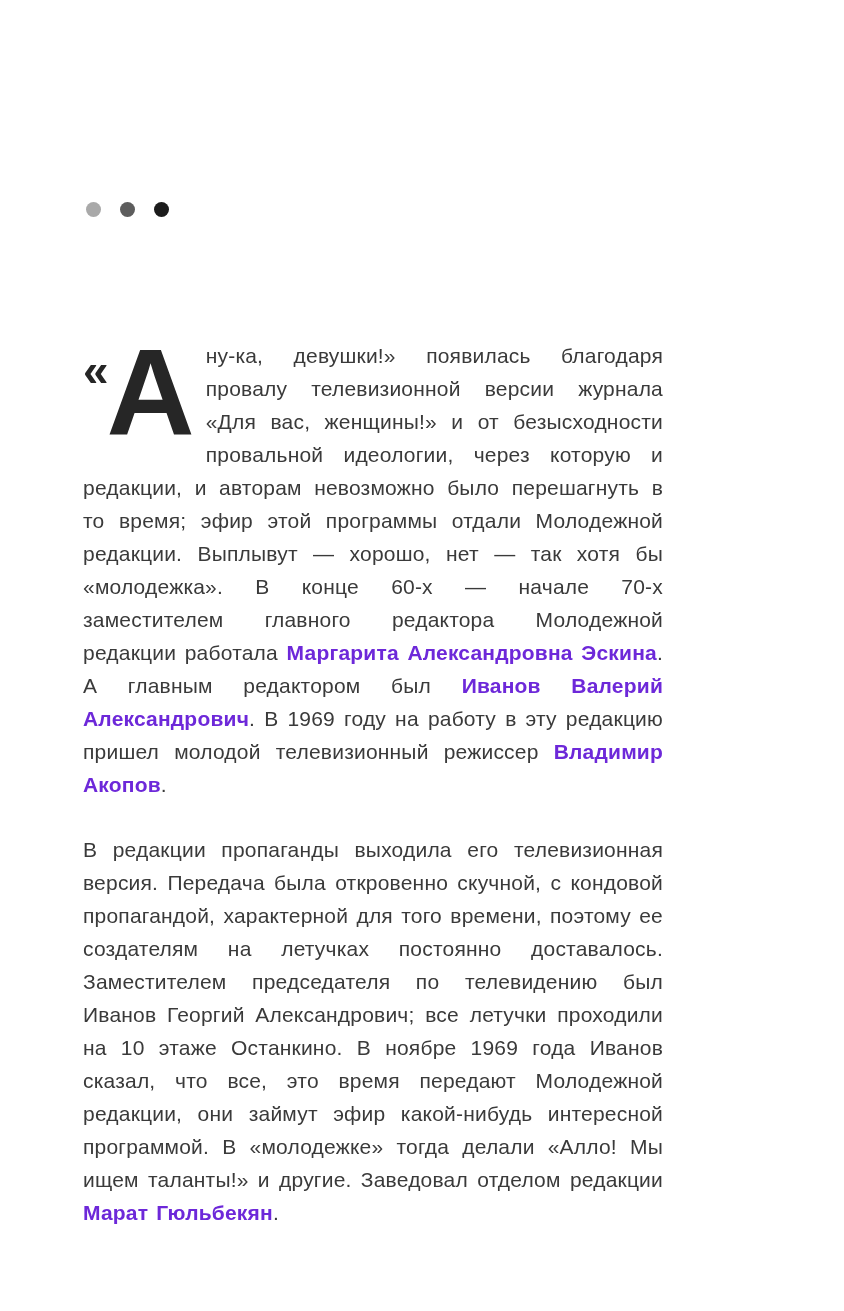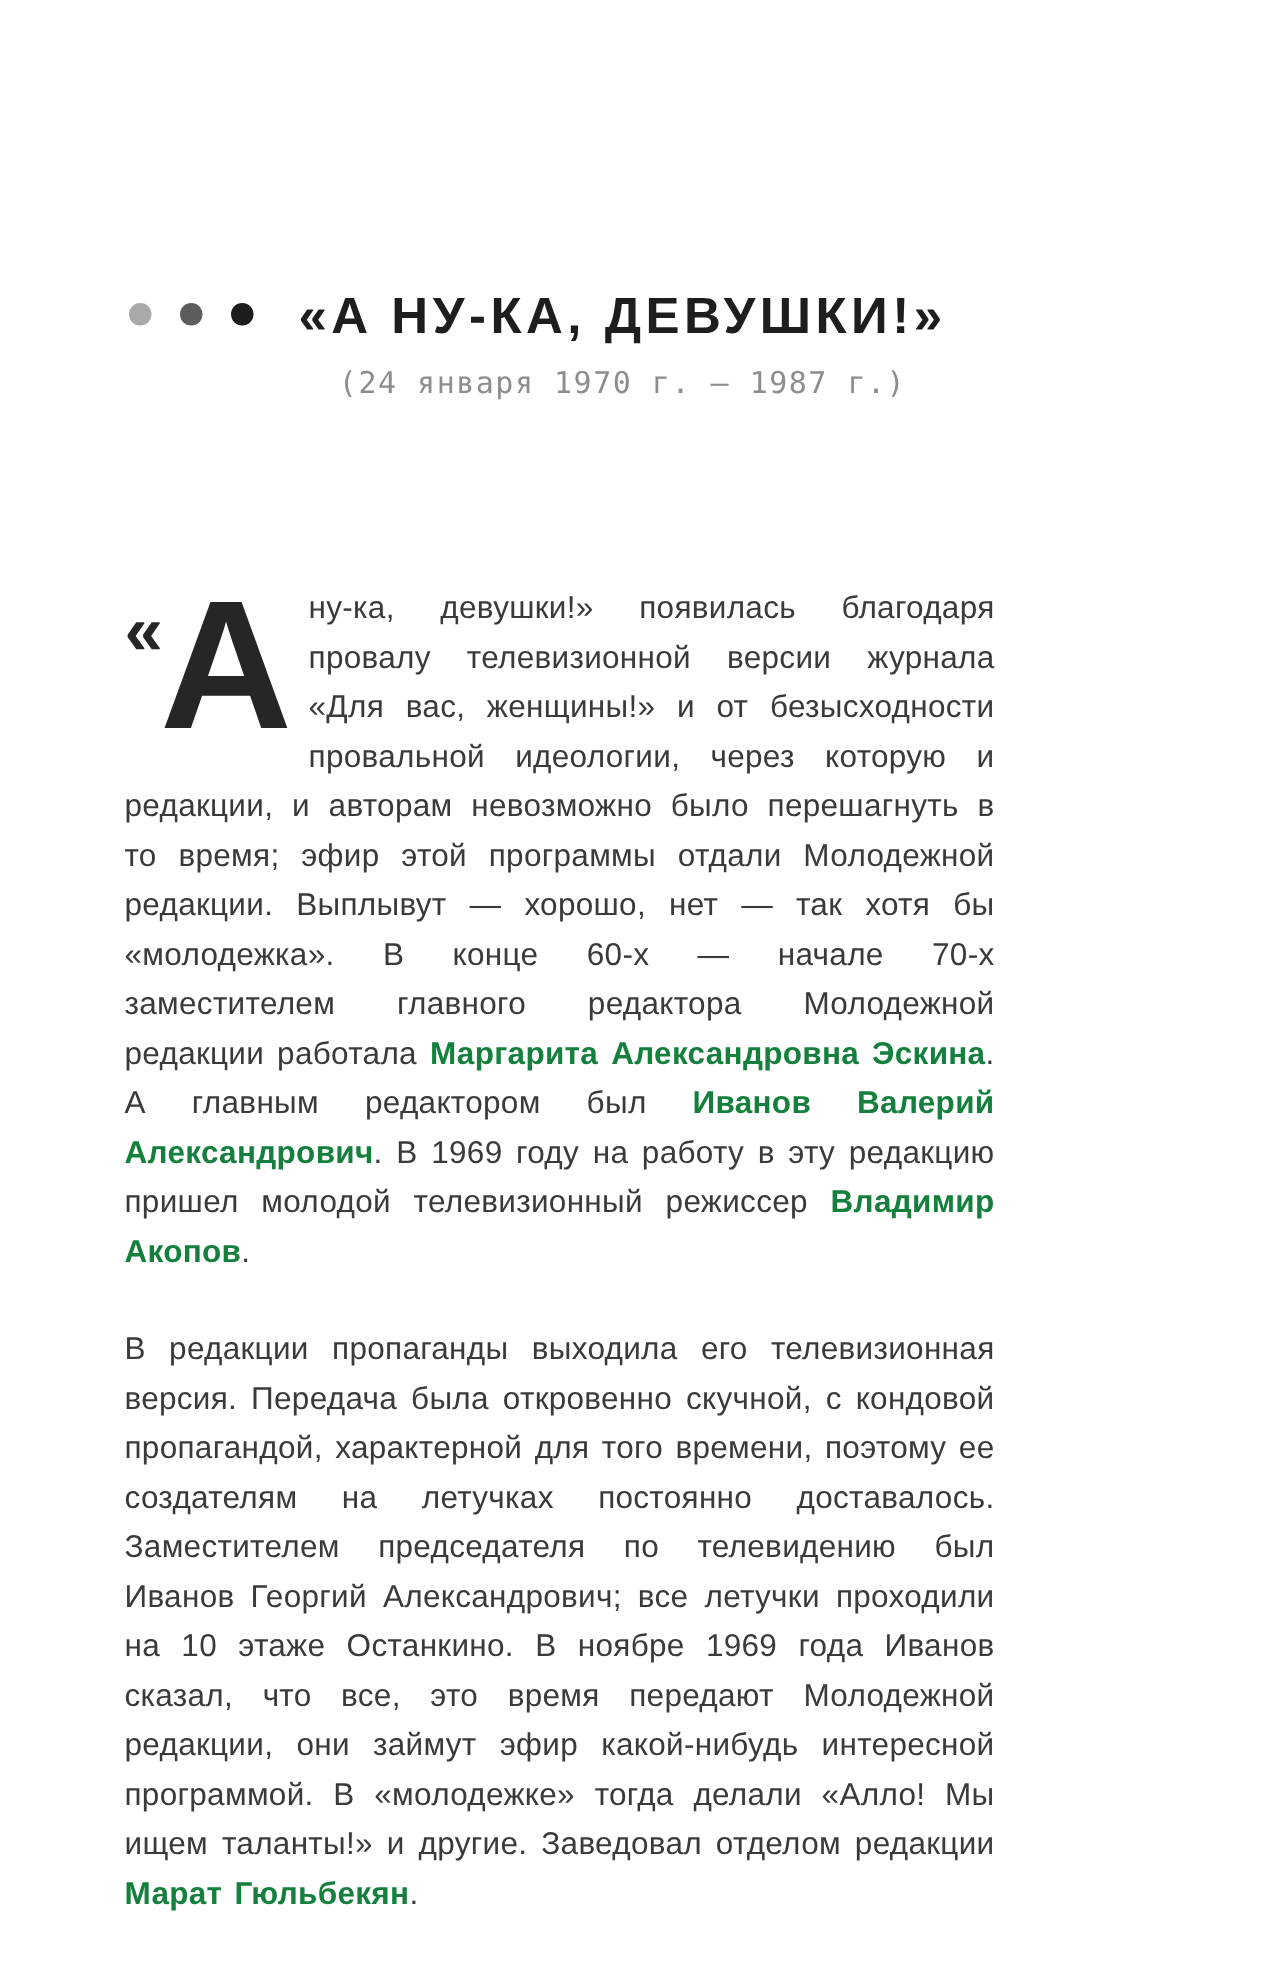--- a/index.html
+++ b/index.html
@@ -60,21 +60,21 @@
   }
   .para {
     font-size: 21px;
     line-height: 33px;
     text-align: justify;
     letter-spacing: 0.2px;
     word-spacing: 2px;
     color: #3a3a3a;
   }
   .para + .para { margin-top: 32px; }
-  .para .bold { font-weight: 700; color: #15803d; }
+  .para .bold { font-weight: 700; color: #6d28d9; }
 
   
   .dropcap {
     float: left;
     display: flex;
     align-items: flex-start;
     margin: 4px 14px 0 0;
     color: #262626;
     font-weight: 700;
   }
@@ -94,24 +94,20 @@
 <body>
 
 <div class="page">
 
   <header class="chapter-header">
     <div class="dots">
       <span class="dot" style="background: rgb(169, 169, 169);"></span>
       <span class="dot" style="background: rgb(93, 93, 93);"></span>
       <span class="dot" style="background: rgb(28, 28, 28);"></span>
     </div>
-    <div class="titles">
-      <h1 class="chapter-title">«А НУ-КА, ДЕВУШКИ!»</h1>
-      <div class="chapter-subtitle">(24 января 1970 г. — 1987 г.)</div>
-    </div>
   </header>
 
   <main class="body-text">
     <p class="para">
       <span class="dropcap">
           <span class="dc-quote">«</span>
           <span class="dc-letter">А</span>
         </span><span><span>ну-ка, девушки!» появилась благодаря провалу телевизионной версии журнала «Для вас, женщины!» и от безысходности провальной идеологии, через которую и редакции, и авторам невозможно было перешагнуть в то время; эфир этой программы отдали Молодежной редакции. Выплывут — хорошо, нет — так хотя бы «молодежка». В конце 60-х — начале 70-х заместителем главного редактора Молодежной редакции работала </span><span class="bold">Маргарита Александровна Эскина</span><span>. А главным редактором был </span><span class="bold">Иванов Валерий Александрович</span><span>. В 1969 году на работу в эту редакцию пришел молодой телевизионный режиссер </span><span class="bold">Владимир Акопов</span><span>.</span></span>
     </p>
     <p class="para"><span><span>В редакции пропаганды выходила его телевизионная версия. Передача была откровенно скучной, с кондовой пропагандой, характерной для того времени, поэтому ее создателям на летучках постоянно доставалось. Заместителем председателя по телевидению был Иванов Георгий Александрович; все летучки проходили на 10 этаже Останкино. В ноябре 1969 года Иванов сказал, что все, это время передают Молодежной редакции, они займут эфир какой-нибудь интересной программой. В «молодежке» тогда делали «Алло! Мы ищем таланты!» и другие. Заведовал отделом редакции </span><span class="bold">Марат Гюльбекян</span><span>.</span></span></p>

